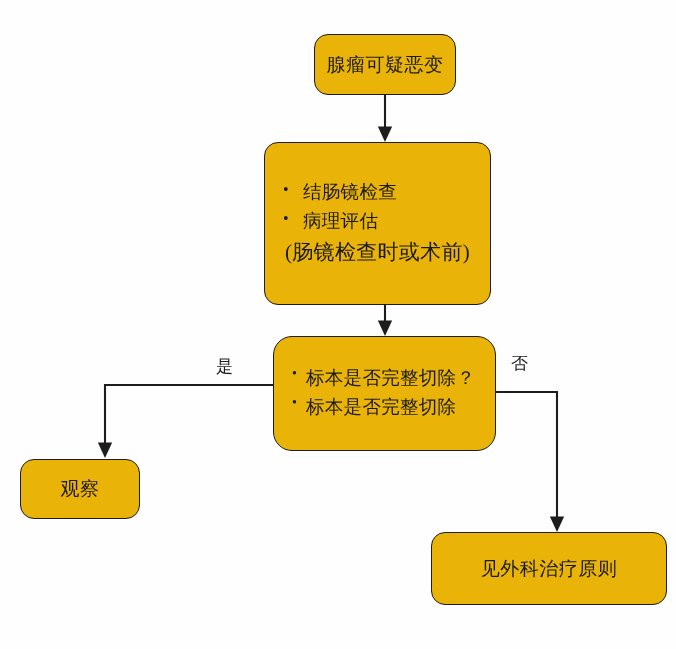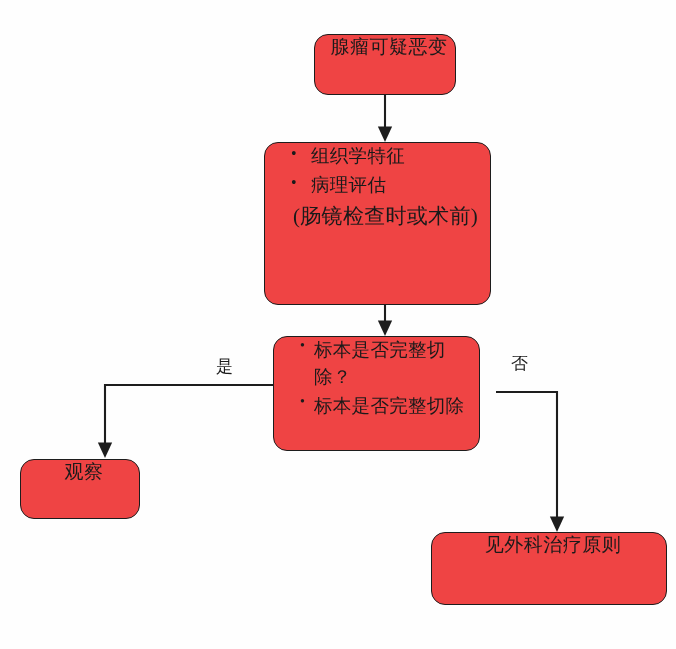--- a/index.html
+++ b/index.html
@@ -23,25 +23,24 @@
     top: 0;
     width: 676px;
     height: 649px;
     pointer-events: none;
   }
   .node {
     position: absolute;
     box-sizing: border-box;
     border: 1.6px solid #1d1d1d;
     border-radius: 14px;
-    background: #ef4444;
+    background: #eab308;
     display: flex;
     flex-direction: column;
-    justify-content: flex-start;
-    padding-left: 8px;
+    justify-content: center;
   }
   .node.center {
     align-items: center;
     text-align: center;
   }
   .node-title {
     font-size: 19px;
     line-height: 1.25;
     letter-spacing: 0.5px;
     white-space: nowrap;
@@ -90,21 +89,21 @@
   .edge-label {
     position: absolute;
     font-size: 17px;
     letter-spacing: 0.3px;
     color: #1a1a1a;
     white-space: nowrap;
   }
   
   #node-start      { left: 314px; top: 34px;  width: 142px; height: 61px; }
   #node-workup     { left: 264px; top: 142px; width: 227px; height: 163px; }
-  #node-decision   { left: 273px; top: 336px; width: 207px; height: 115px; }
+  #node-decision   { left: 273px; top: 336px; width: 223px; height: 115px; border-radius: 19px; }
   #node-observe    { left: 20px;  top: 459px; width: 120px; height: 60px; }
   #node-surgery    { left: 431px; top: 532px; width: 236px; height: 73px; }
   #label-yes       { left: 216px; top: 355px; }
   #label-no        { left: 511px; top: 352px; }
 </style>
 </head>
 <body>
 
 <div id="canvas">
 
@@ -124,21 +123,21 @@
     <polyline points="496,392 557,392 557,524" fill="none" stroke="#1d1d1d" stroke-width="2.1" marker-end="url(#arrowhead)"></polyline>
   </svg>
 
   <div class="node center" id="node-start">
     <div class="node-title">腺瘤可疑恶变</div>
   </div>
 
   <div class="node" id="node-workup">
     <ul class="bullet-list">
       <li class="bullet-item">
-        <span>组织学特征</span>
+        <span>结肠镜检查</span>
       </li>
       <li class="bullet-item">
         <span>病理评估</span>
       </li>
     </ul>
     <div class="cont-line">(肠镜检查时或术前)</div>
   </div>
 
   <div class="node" id="node-decision">
     <ul class="bullet-list">

